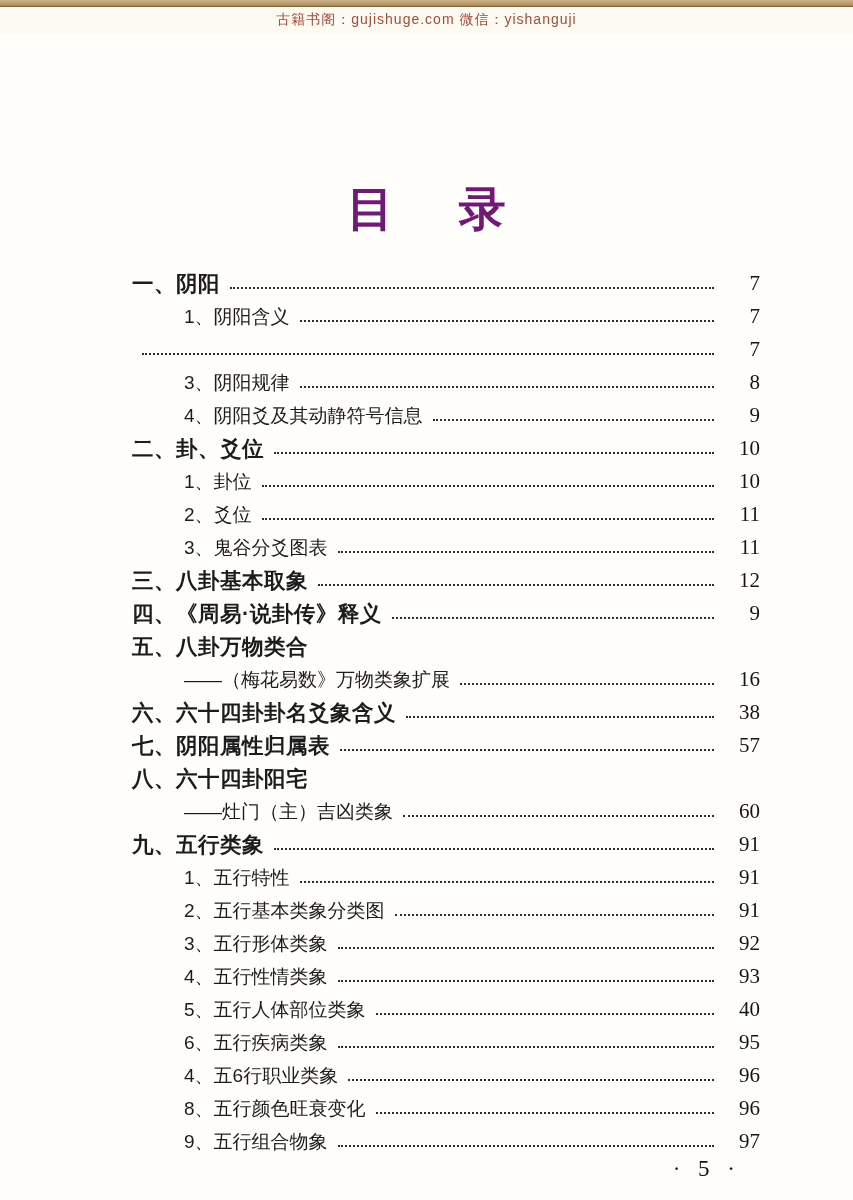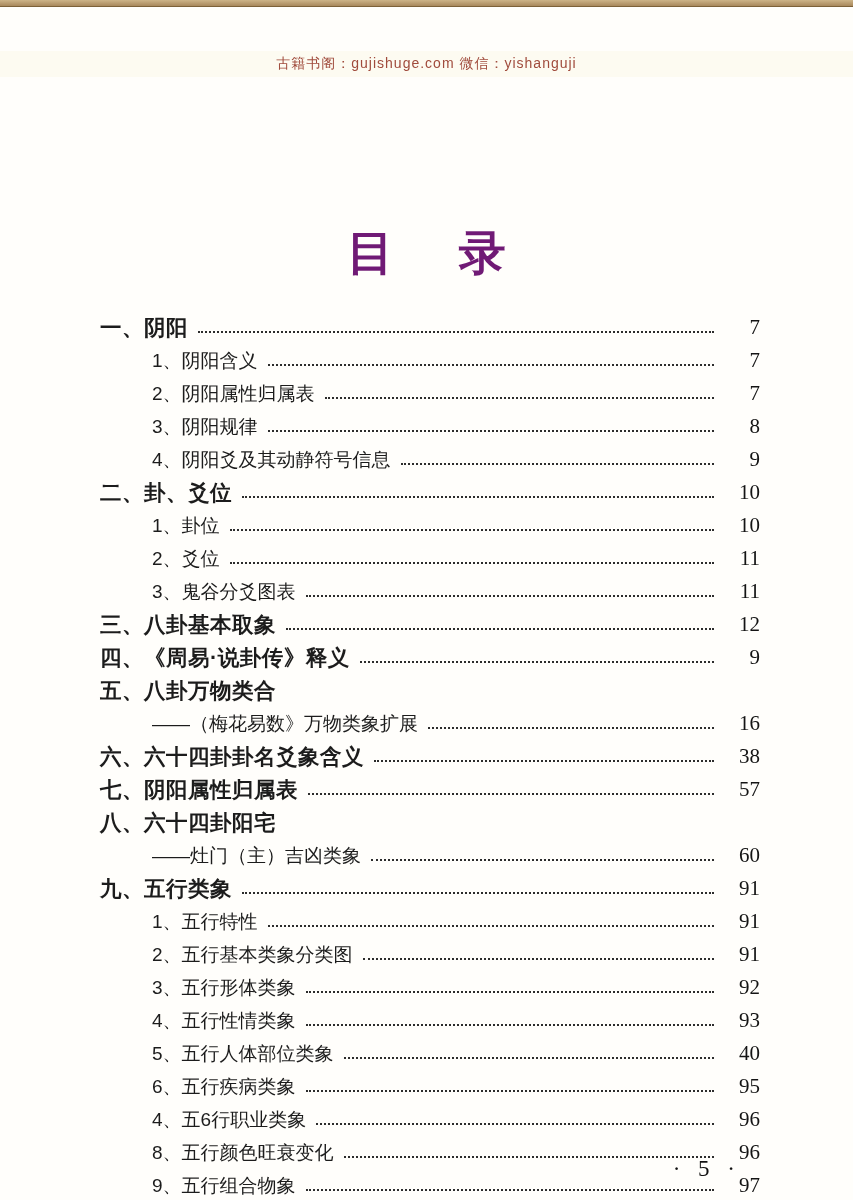--- a/index.html
+++ b/index.html
@@ -16,21 +16,21 @@
   .top-bar {
     height: 6px;
     background: linear-gradient(#cdb488, #a8885c);
     border-bottom: 1px solid #7d6138;
   }
 
   
   .watermark-strip {
     height: 26px;
     background: #fdfbf1;
-    display: flex; align-items: center; justify-content: center; margin-top: 44px;
+    display: flex; align-items: center; justify-content: center;
   }
   .watermark {
     font-size: 14px;
     letter-spacing: 1px;
     color: #a04b3c;
   }
 
   
   .title {
     margin: 148px 0 0 0;
@@ -39,20 +39,21 @@
     font-weight: bold;
     line-height: 56px;
     word-spacing: 1.1em;
     color: #701a75;
   }
 
   
   .toc {
     margin-top: 30px;
     padding: 0 93px 0 100px;
+    margin-left: 32px;
   }
   .row {
     display: flex;
     align-items: center;
     height: 33px;
     white-space: nowrap;
   }
   .row .label { flex: 0 0 auto; }
   .row.chapter .label {
     font-weight: bold;
@@ -112,21 +113,20 @@
     <span class="label">一、阴阳</span>
     <span class="leader"></span>
     <span class="pnum">7</span>
   </div>
       <div class="row sub">
     <span class="label">1、阴阳含义</span>
     <span class="leader"></span>
     <span class="pnum">7</span>
   </div>
       <div class="row sub">
-    <span class="label">2、阴阳属性归属表</span>
     <span class="leader"></span>
     <span class="pnum">7</span>
   </div>
       <div class="row sub">
     <span class="label">3、阴阳规律</span>
     <span class="leader"></span>
     <span class="pnum">8</span>
   </div>
       <div class="row sub">
     <span class="label">4、阴阳爻及其动静符号信息</span>

